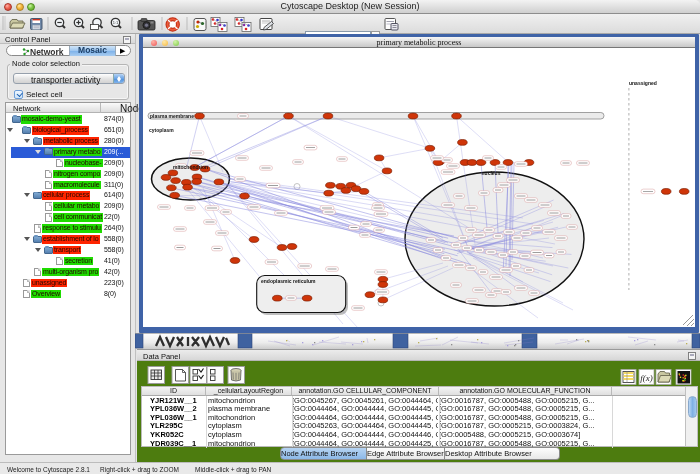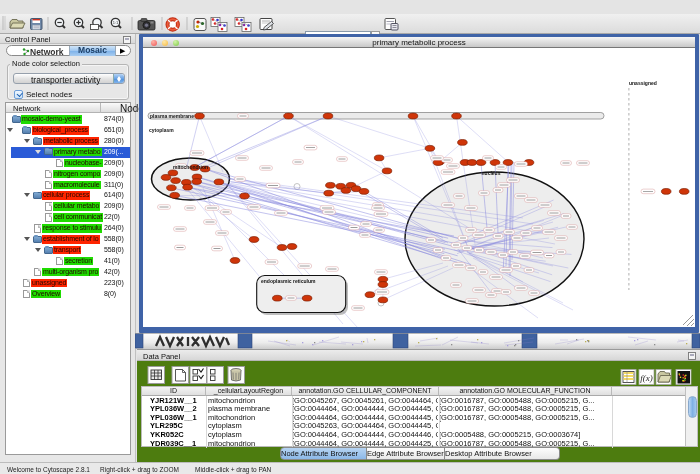--- a/index.html
+++ b/index.html
@@ -52,21 +52,21 @@
 .selrow{background:linear-gradient(90deg,transparent 0,transparent 5px,#2a5bd7 5px);}
 .selrow .val{color:#fff;}
 .tarr{position:absolute;top:3px;width:0;height:0;border-left:3.2px solid transparent;border-right:3.2px solid transparent;border-top:4.5px solid #555;}
 .selrow .tarr{border-top-color:#ddd;}
 .fold{position:absolute;top:1.8px;width:9px;height:7px;background:linear-gradient(#7fa8d0,#5580b0);border:.5px solid #44688f;border-radius:1px;}
 .fold:before{content:"";position:absolute;left:0;top:-1.6px;width:4px;height:1.5px;background:#6a94c0;border-radius:1px 1px 0 0;}
 .doc{position:absolute;top:1.2px;width:7px;height:8.5px;background:#fff;border:.6px solid #999;}
 .doc:before{content:"";position:absolute;right:-0.5px;top:-0.5px;border-style:solid;border-width:0 3px 3px 0;border-color:#e7e7e7 #e7e7e7 #bbb #bbb;}
 
 #frame{left:139px;top:34px;width:560px;height:299px;background:#fff;border:4px solid #3f63a7;border-top-width:3px;border-bottom-width:6px;border-radius:1px;}
-#ftitle{left:0;top:0;width:552px;height:11px;background:linear-gradient(#f5f5f5,#c8c8c8);border-bottom:1px solid #777;}
+#ftitle{left:0;top:0;width:552px;height:11px;background:linear-gradient(#f5f5f5,#c8c8c8);border-bottom:1px solid #777;font-family:Liberation Serif, serif;}
 .ftl{top:2.5px;width:6px;height:6px;border-radius:50%;}
 #ftitle span{position:absolute;left:0;width:100%;text-align:center;top:1px;font-size:8px;color:#111;}
 #canvas{left:0;top:11px;width:552px;height:279px;background:#fff;overflow:hidden;}
 
 #bgstrip{left:135px;top:333px;width:565px;height:16px;background:linear-gradient(#fcfcfc,#d8d8d8);}
 
 #dphead{left:137px;top:349px;width:563px;height:12px;background:linear-gradient(#ececec,#d7d7d7);border-bottom:1px solid #b5b5b5;border-top:1px solid #9a9a9a;}
 #dphead span{position:absolute;left:6px;top:1.5px;font-size:7.5px;color:#111;}
 #dpbody{left:137px;top:361px;width:563px;height:101px;background:#4d7c0f;}
 
@@ -87,20 +87,26 @@
 #dtab1{left:143px;width:87px;border-radius:4px 0 0 4px;background:linear-gradient(#b6d4f2,#8cb8e8);}
 #dtab2{left:230px;width:78px;border-left:none;}
 #dtab3{left:308px;width:115px;border-left:none;border-radius:0 4px 4px 0;}
 
 #status{left:0;top:462px;width:700px;height:12px;background:#e9e9e9;border-top:1px solid #bcbcbc;font-size:6.5px;color:#222;}
 #status span{position:absolute;top:3px;}
 </style>
 </head>
 <body>
 <div id="win">
+  <div id="titlebar" class="abs">
+      <div id="tl-r" class="abs tl"></div>
+      <div id="tl-y" class="abs tl"></div>
+      <div id="tl-g" class="abs tl"></div>
+      <div id="title" class="abs">Cytoscape Desktop (New Session)</div>
+    </div>
   <div id="toolbar" class="abs">
     <svg class="abs" style="left:0;top:0" width="700" height="20" viewBox="0 0 700 20">
         <line x1="3" y1="2" x2="3" y2="16" stroke="#b9b9b9" stroke-width="1"></line>
         <line x1="5" y1="2" x2="5" y2="16" stroke="#c9c9c9" stroke-width="1"></line>
         <path d="M10 8 L12 5.5 L17 5.5 L18 7 L23 7 L23 14 L10 14 Z" fill="#c9c7a0" stroke="#6b6a50" stroke-width="0.9"></path>
         <path d="M10 14 L12.5 9 L25 9 L22.5 14 Z" fill="#dcdab5" stroke="#6b6a50" stroke-width="0.9"></path>
         <rect x="30.5" y="4.5" width="11.5" height="11" rx="1" fill="#6f88a8" stroke="#3c4f66" stroke-width="0.9"></rect>
         <rect x="32.5" y="5" width="7.5" height="4" fill="#fff"></rect>
         <rect x="32.5" y="5" width="7.5" height="1.4" fill="#cc3322"></rect>
         <rect x="32.5" y="11" width="7.5" height="4.5" fill="#dde4ec" stroke="#8899aa" stroke-width="0.5"></rect>
@@ -194,21 +200,21 @@
         <div id="tab-mosaic" class="abs">Mosaic</div>
         <span id="tab-arr" class="abs">▶</span>
       </div>
     <div id="grpbox" class="abs"></div>
     <span id="grplbl" class="abs">Node color selection</span>
     <div id="combo" class="abs">
         <span class="txt">transporter activity</span>
         <span class="step"></span>
       </div>
     <div id="chk" class="abs"></div>
-      <span id="chklbl" class="abs">Select nodes</span>
+      <span id="chklbl" class="abs">Select cell</span>
     <div id="tree" class="abs">
       <div id="treehead" class="abs">
           <span class="c1">Network</span>
           <span class="dv"></span>
           <span class="c2">Nodes</span>
         </div>
 <div class="trow" style="top:11.0px">
           <span class="fold" style="left:6px"></span>
           <span class="lbl hlg" style="left:15px">mosaic-demo-yeast</span>
           <span class="val">874(0)</span>
@@ -831,20 +837,21 @@
         <div class="tr" style="top:26.7px">
           <div class="tc1">YPL036W__1</div>
           <div class="tc2">mitochondrion</div>
           <div class="tc3">[GO:0044464, GO:0044444, GO:0044445, G...</div>
           <div class="tc4">[GO:0016787, GO:0005488, GO:0005215, G...</div>
         </div>
         <div class="tr" style="top:35px">
           <div class="tc1">YLR295C</div>
           <div class="tc2">cytoplasm</div>
           <div class="tc3">[GO:0045263, GO:0044464, GO:0044445, G...</div>
+          <div class="tc4">[GO:0016787, GO:0005215, GO:0003824, G...</div>
         </div>
         <div class="tr" style="top:43.9px">
           <div class="tc1">YKR052C</div>
           <div class="tc2">cytoplasm</div>
           <div class="tc3">[GO:0044464, GO:0044444, GO:0044446, G...</div>
           <div class="tc4">[GO:0005488, GO:0005215, GO:0003674]</div>
         </div>
         <div class="tr" style="top:53px">
           <div class="tc1">YDR039C__1</div>
           <div class="tc2">mitochondrion</div>

